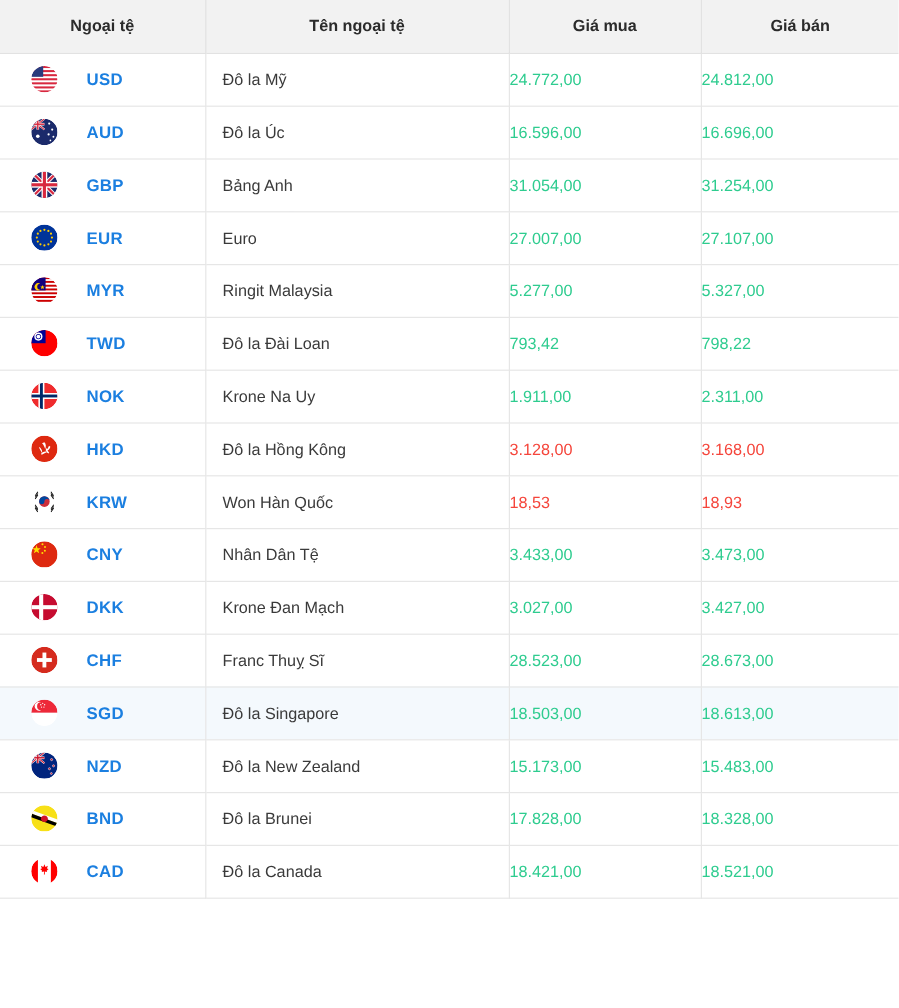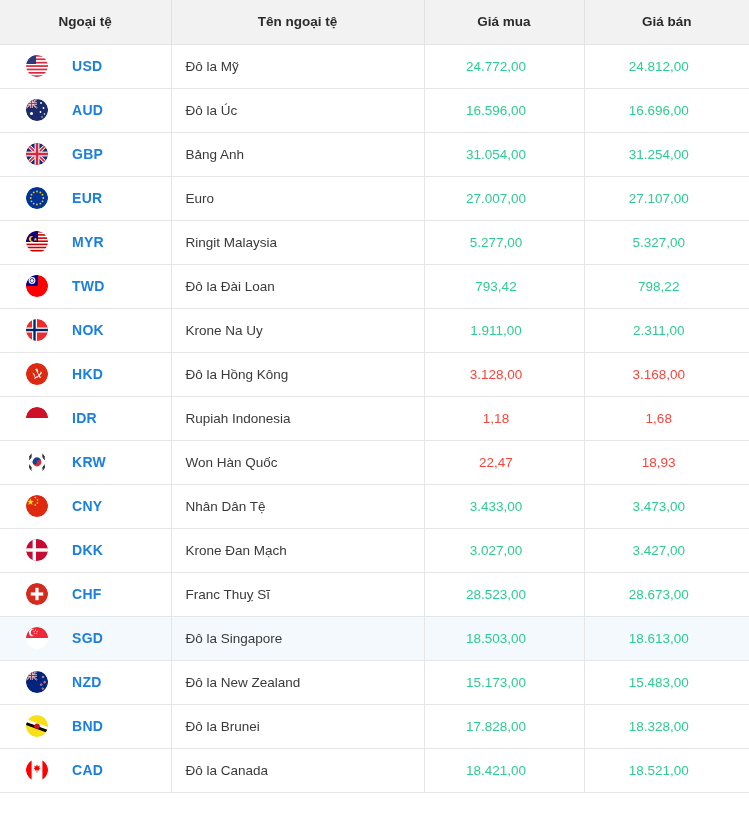--- a/index.html
+++ b/index.html
@@ -88,21 +88,21 @@
   td.cell-code { padding-left: 26px; }
   .code-wrap { display: flex; align-items: center; gap: 24px; }
   .code-label {
     color: #1b7fe0;
     font-weight: 700;
     font-size: 14px;
     letter-spacing: 0.3px;
   }
   td.cell-name { padding-left: 14px; color: #3a3a3a; font-size: 13.5px; }
   td.cell-num {
-    text-align: center;
+    text-align: left;
     padding-right: 16px;
     font-size: 13.5px;
   }
   td.cell-num.up   { color: #2ecc8f; }
   td.cell-num.down { color: #f5453b; }
 
   
   .flag {
     width: 22px; height: 22px;
     border-radius: 50%;
@@ -402,43 +402,20 @@
                     </g>
                   </g>
                 </svg>
               </span>
               <span class="code-label">HKD</span>
             </span>
           </td>
           <td class="cell-name">Đô la Hồng Kông</td>
           <td class="cell-num down">3.128,00</td>
           <td class="cell-num down">3.168,00</td>
-        </tr>
-        <tr>
-          <td class="cell-code">
-            <span class="code-wrap">
-              <span class="flag">
-                <svg viewBox="0 0 22 22">
-                  <defs>
-                    <clipPath id="cID">
-                      <circle cx="11" cy="11" r="11"></circle>
-                    </clipPath>
-                  </defs>
-                  <g clip-path="url(#cID)">
-                    <rect width="22" height="11" fill="#ce1126"></rect>
-                    <rect y="11" width="22" height="11" fill="#fff"></rect>
-                  </g>
-                </svg>
-              </span>
-              <span class="code-label">IDR</span>
-            </span>
-          </td>
-          <td class="cell-name">Rupiah Indonesia</td>
-          <td class="cell-num down">1,18</td>
-          <td class="cell-num down">1,68</td>
         </tr>
         <tr>
           <td class="cell-code">
             <span class="code-wrap">
               <span class="flag">
                 <svg viewBox="0 0 22 22">
                   <defs>
                     <clipPath id="cKR">
                       <circle cx="11" cy="11" r="11"></circle>
                     </clipPath>
@@ -462,21 +439,21 @@
                       <rect x="2.4" y="16.3" width="4" height=".7" transform="rotate(56 4.4 16.6)"></rect>
                       <rect x="2.4" y="17.6" width="4" height=".7" transform="rotate(56 4.4 17.9)"></rect>
                     </g>
                   </g>
                 </svg>
               </span>
               <span class="code-label">KRW</span>
             </span>
           </td>
           <td class="cell-name">Won Hàn Quốc</td>
-          <td class="cell-num down">22,47</td>
+          <td class="cell-num down">18,53</td>
           <td class="cell-num down">18,93</td>
         </tr>
         <tr>
           <td class="cell-code">
             <span class="code-wrap">
               <span class="flag">
                 <svg viewBox="0 0 22 22">
                   <defs>
                     <clipPath id="cCN">
                       <circle cx="11" cy="11" r="11"></circle>

